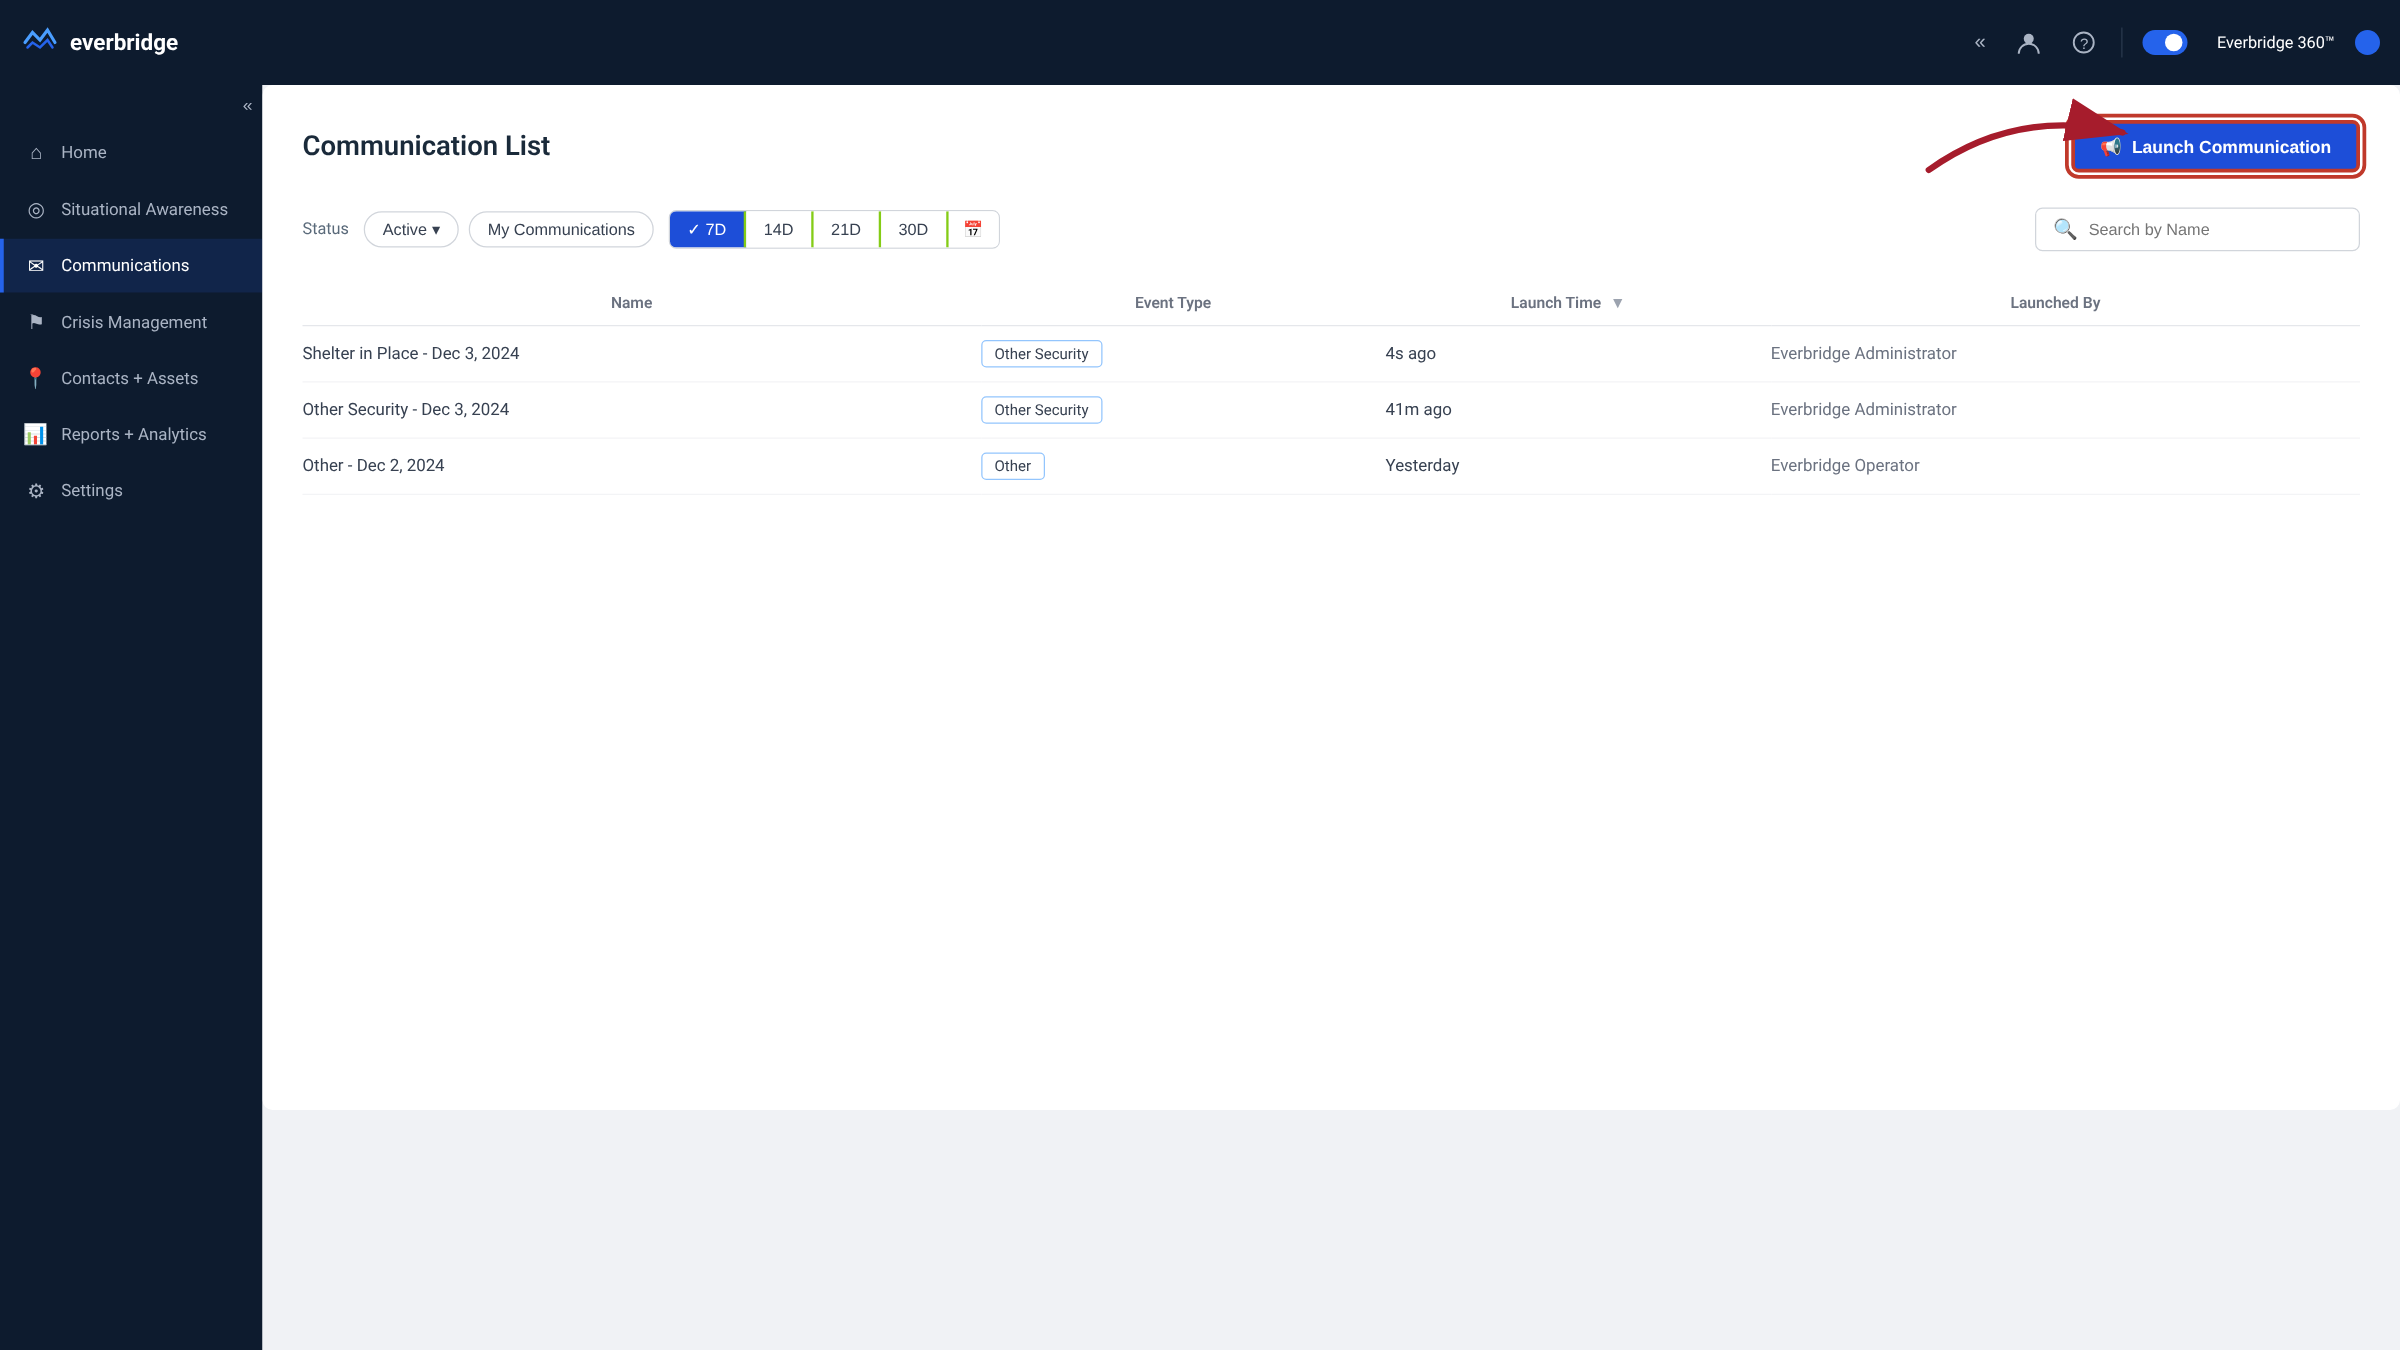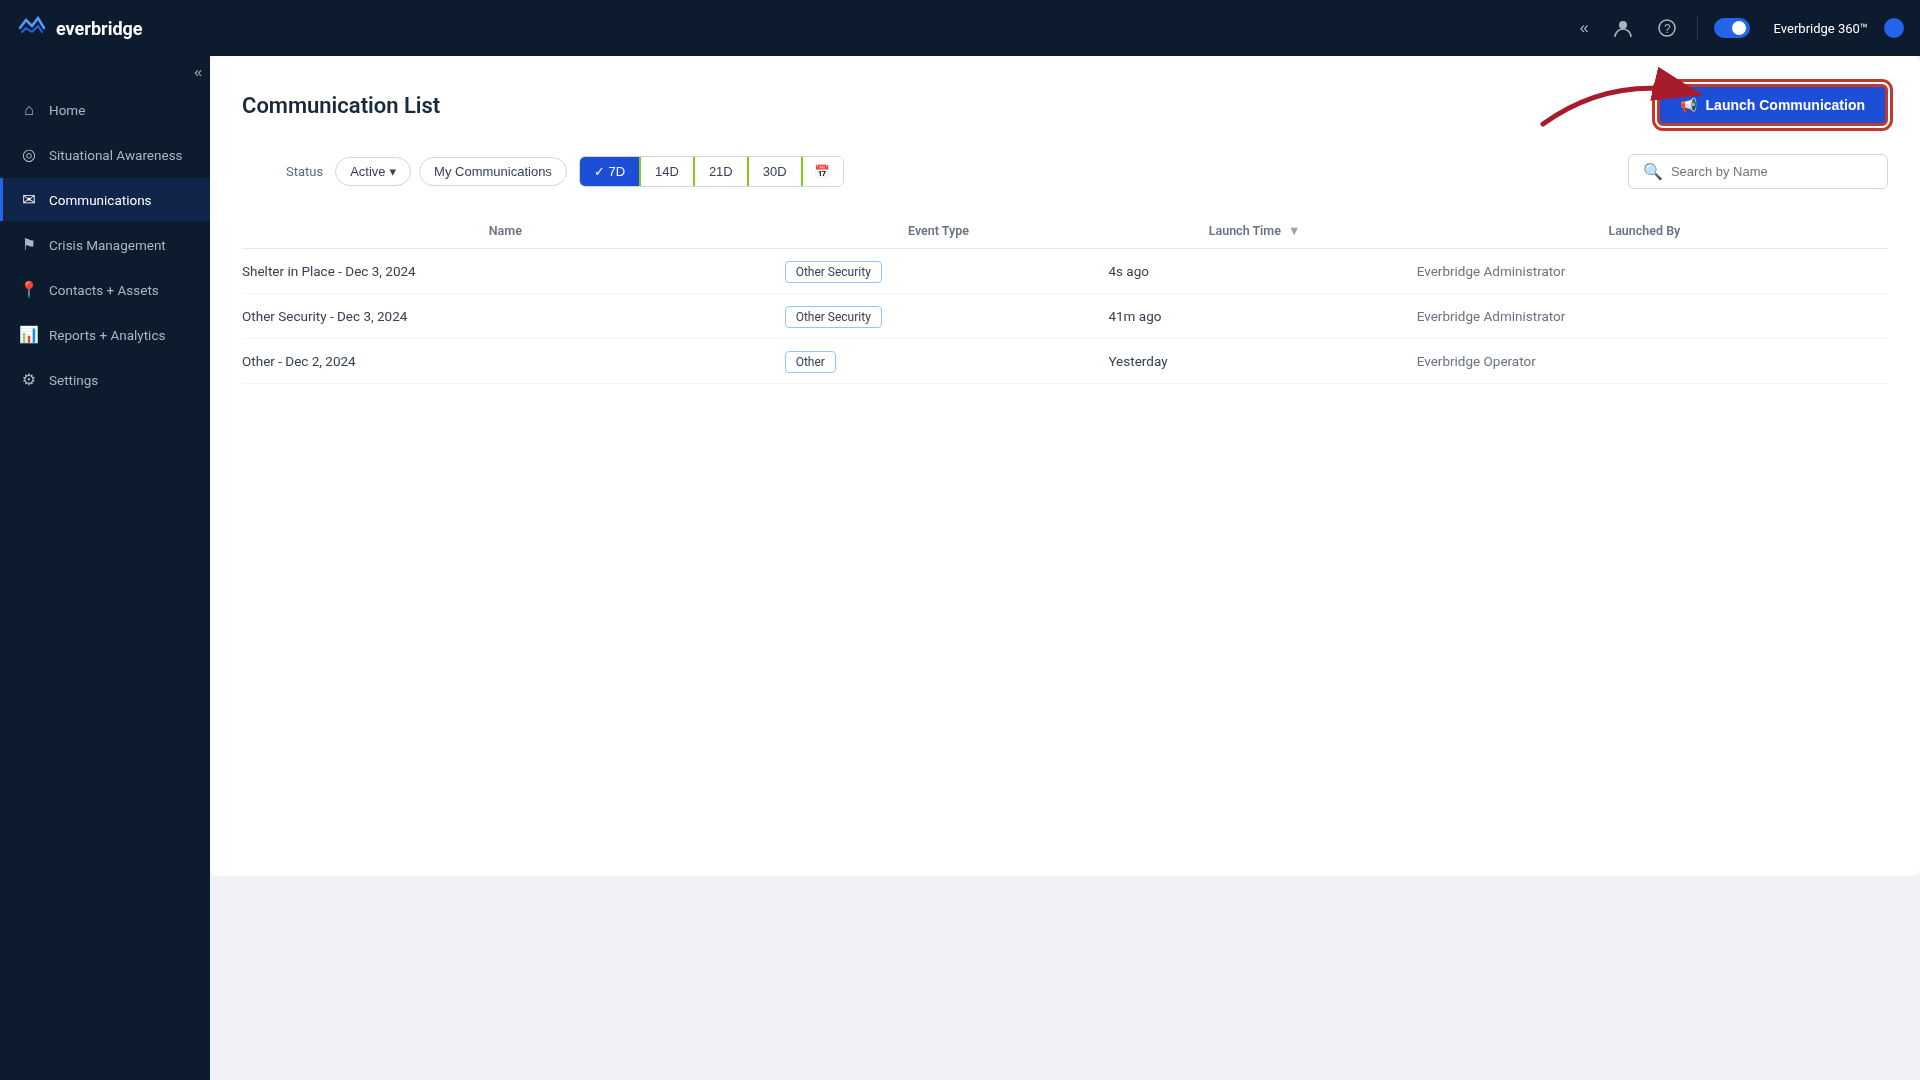--- a/index.html
+++ b/index.html
@@ -1,21 +1,21 @@
 <!DOCTYPE html>
 <html><head>
   <meta charset="utf-8">
   <style>
     * { box-sizing: border-box; margin: 0; padding: 0; }
     body { font-family: -apple-system, BlinkMacSystemFont, 'Segoe UI', Roboto, sans-serif; background: #f0f2f5; display: flex; flex-direction: column; height: 1080px; width: 1920px; overflow: hidden; }
 
     
     .topbar {
       background: #0d1b2e;
-      height: 56px;
+      height: 68px;
       display: flex;
       align-items: center;
       justify-content: space-between;
       padding: 0 16px;
       flex-shrink: 0;
       z-index: 10;
     }
     .topbar-logo {
       display: flex;
       align-items: center;
@@ -185,21 +185,20 @@
       outline-offset: 2px;
     }
 
     
     .filters-row {
       display: flex;
       align-items: center;
       gap: 8px;
       margin-bottom: 24px;
       flex-wrap: wrap;
-      margin-left: 44px;
     }
     .filter-label {
       color: #5a6a7a;
       font-size: 13px;
       margin-right: 4px;
     }
     .filter-btn {
       border: 1px solid #d1d5db;
       background: #fff;
       border-radius: 20px;

